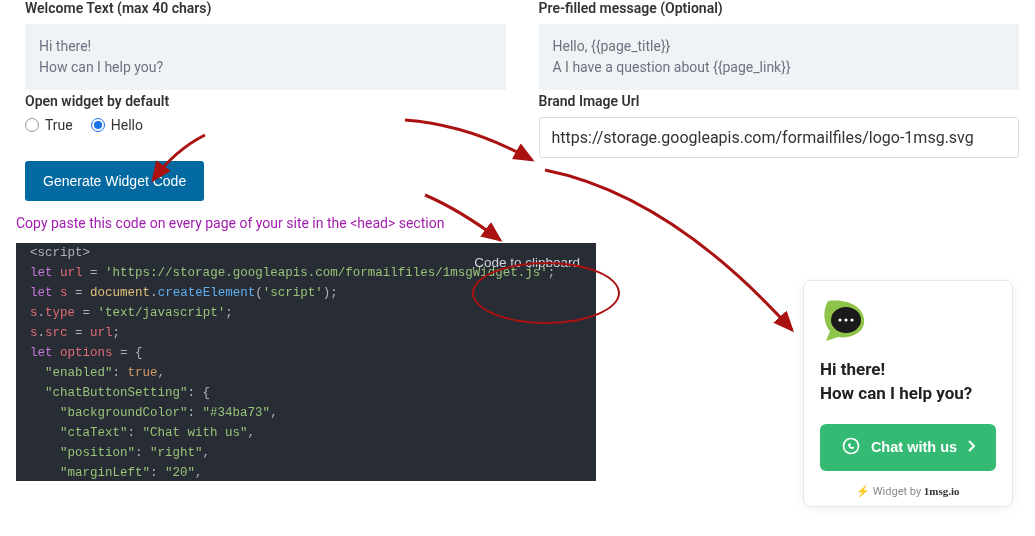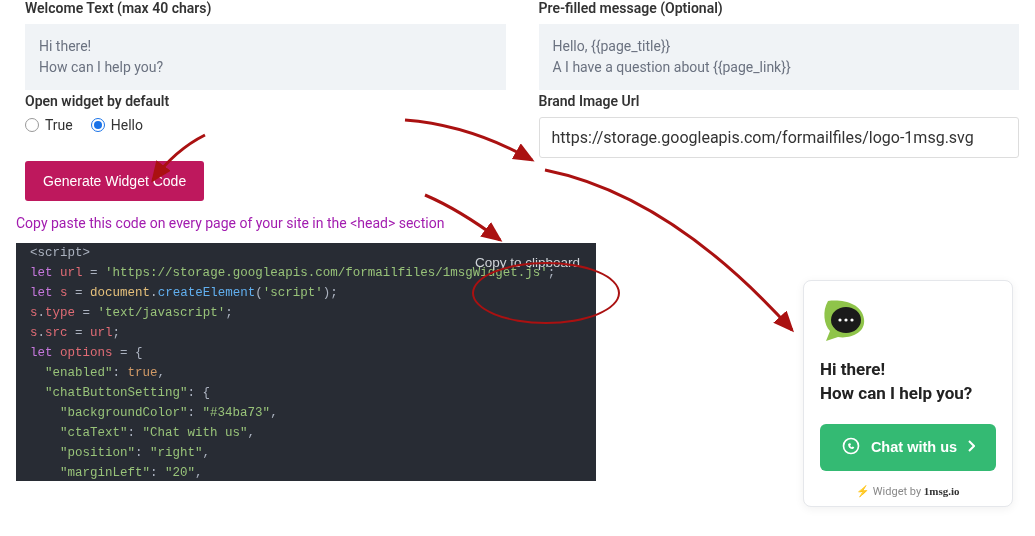--- a/index.html
+++ b/index.html
@@ -49,21 +49,21 @@
     width: 100%;
     padding: 10px 12px;
     font-size: 16px;
     border: 1px solid #ddd;
     border-radius: 3px;
     font-family: inherit;
     color: #333;
   }
   .btn-generate {
     display: inline-block;
-    background: #be185d;
+    background: #0369a1;
     color: #fff;
     font-size: 14px;
     font-weight: 500;
     padding: 12px 18px;
     border: none;
     border-radius: 3px;
     cursor: pointer;
     margin-top: 28px;
   }
   .copy-hint { font-size: 14px; color: #a21caf; margin-top: 14px; margin-bottom: 12px; }
@@ -165,21 +165,21 @@
     </div>
     <div class="col">
       <div class="field-label">Brand Image Url</div>
       <input class="input-text" type="text" value="https://storage.googleapis.com/formailfiles/logo-1msg.svg" style="">
     </div>
   </div>
 
   <div class="copy-hint">Copy paste this code on every page of your site in the &lt;head&gt; section</div>
 
   <div class="code-wrap">
-    <button class="copy-btn">Copy to clipboard</button>
+    <button class="copy-btn">Code to clipboard</button>
     <div class="code-block"><span class="tok-punc">&lt;script&gt;</span>
 <span class="tok-kw">let</span> <span class="tok-var">url</span> <span class="tok-punc">=</span> <span class="tok-str">'<span>https://storage.googleapis.com/formailfiles/1msgWidget.js</span>'</span><span class="tok-punc">;</span>
 <span class="tok-kw">let</span> <span class="tok-var">s</span> <span class="tok-punc">=</span> <span class="tok-obj">document</span><span class="tok-punc">.</span><span class="tok-fn">createElement</span><span class="tok-punc">(</span><span class="tok-str">'script'</span><span class="tok-punc">);</span>
 <span class="tok-var">s</span><span class="tok-punc">.</span><span class="tok-prop">type</span> <span class="tok-punc">=</span> <span class="tok-str">'<span>text/javascript</span>'</span><span class="tok-punc">;</span>
 <span class="tok-var">s</span><span class="tok-punc">.</span><span class="tok-prop">src</span> <span class="tok-punc">=</span> <span class="tok-var">url</span><span class="tok-punc">;</span>
 <span class="tok-kw">let</span> <span class="tok-var">options</span> <span class="tok-punc">= {</span>
   <span class="tok-str">"enabled"</span><span class="tok-punc">:</span> <span class="tok-bool">true</span><span class="tok-punc">,</span>
   <span class="tok-str">"chatButtonSetting"</span><span class="tok-punc">: {</span>
     <span class="tok-str">"backgroundColor"</span><span class="tok-punc">:</span> <span class="tok-str">"<span>#34ba73</span>"</span><span class="tok-punc">,</span>
     <span class="tok-str">"ctaText"</span><span class="tok-punc">:</span> <span class="tok-str">"<span>Chat with us</span>"</span><span class="tok-punc">,</span>

